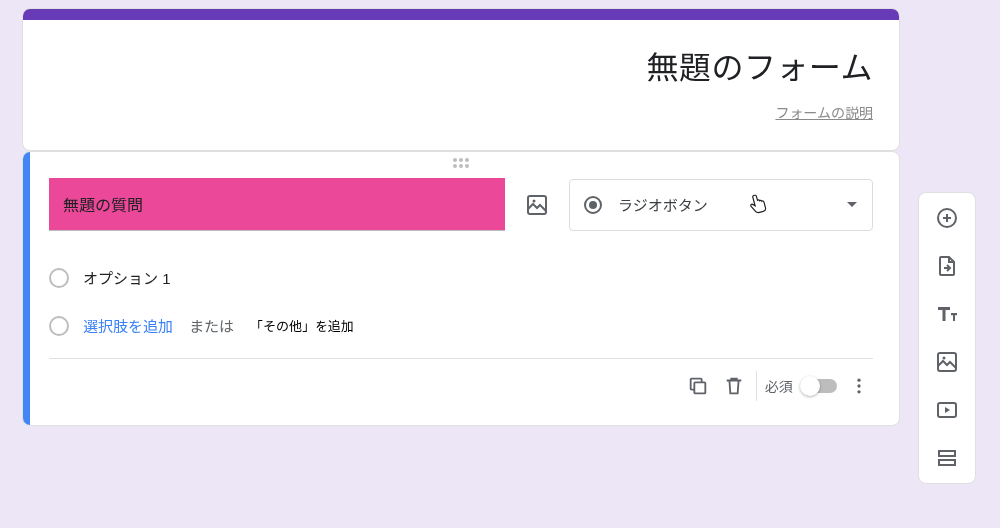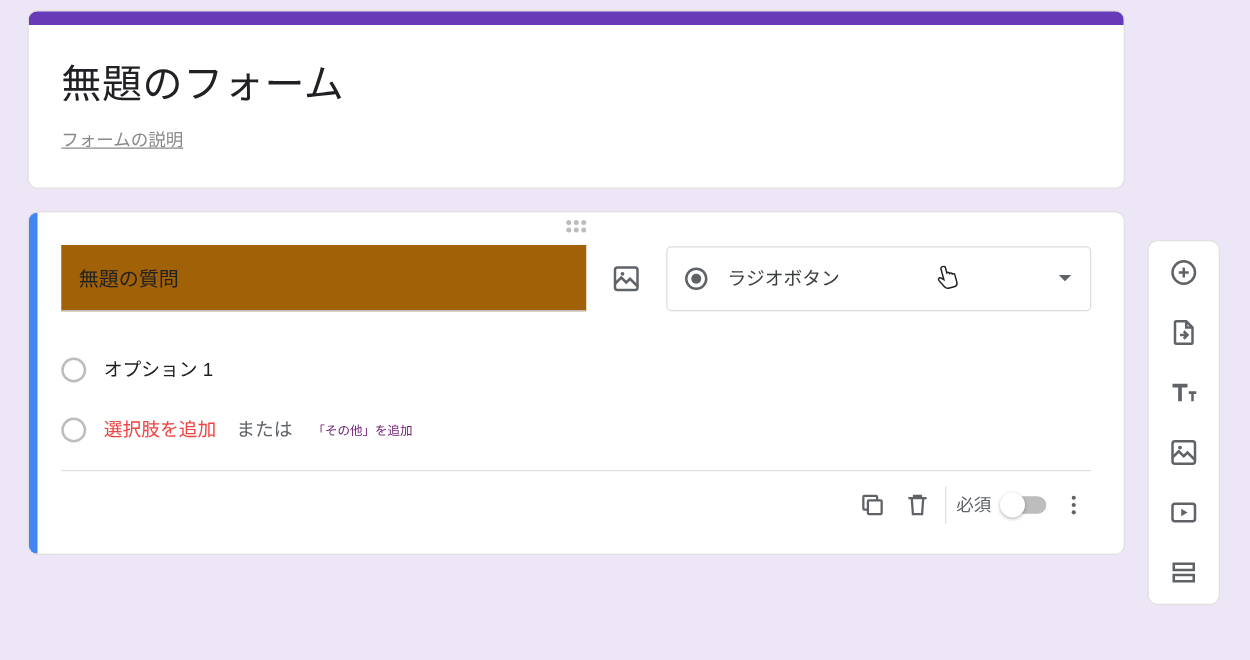--- a/index.html
+++ b/index.html
@@ -19,21 +19,21 @@
     width: 878px;
   }
   .card {
     background: #fff;
     border-radius: 8px;
     border: 1px solid #e0e0e0;
     position: relative;
     overflow: hidden;
   }
   .header-card {
-    margin-bottom: 18px;
+    text-align: right;
   }
   .header-bar {
     height: 11px;
     background: #673ab7;
     width: 100%;
   }
   .header-body {
     padding: 22px 26px 28px 26px;
   }
   .form-title {
@@ -75,37 +75,37 @@
   .q-body {
     padding: 26px 26px 18px 26px;
   }
   .q-row {
     display: flex;
     align-items: center;
     gap: 18px;
   }
   .q-title-wrap {
     flex: 1;
-    background: #a16207;
+    background: #ec4899;
     border-bottom: 1px solid #bdbdbd;
     padding: 14px 14px;
   }
   .q-title {
     font-size: 16px;
     color: #202124;
   }
   .icon-btn {
     color: #5f6368;
     display: inline-flex;
     align-items: center;
     justify-content: center;
     width: 28px; height: 28px;
   }
   .type-select {
-    width: 340px;
+    width: 304px;
     border: 1px solid #dadce0;
     border-radius: 4px;
     height: 52px;
     display: flex;
     align-items: center;
     padding: 0 14px;
     color: #3c4043;
     position: relative;
   }
   .type-icon {
@@ -144,23 +144,23 @@
     margin-bottom: 22px;
     margin-top: 27px;
   }
   .radio-empty {
     width: 20px; height: 20px;
     border: 2px solid #bdbdbd;
     border-radius: 50%;
     flex: none;
   }
   .opt-text { font-size: 15px; color: #202124; }
-  .opt-placeholder { font-size: 15px; color: #ef4444; }
+  .opt-placeholder { font-size: 15px; color: #3b82f6; }
   .opt-or { font-size: 15px; color: #5f6368; margin: 0 2px; }
-  .opt-other { font-size: 10px; color: #701a75; }
+  .opt-other { font-size: 13px; color: #000000; }
   .divider {
     border: none;
     border-top: 1px solid #e0e0e0;
     margin: 10px 0 12px 0;
   }
   .foot-row {
     display: flex;
     align-items: center;
     justify-content: flex-end;
     gap: 8px;

